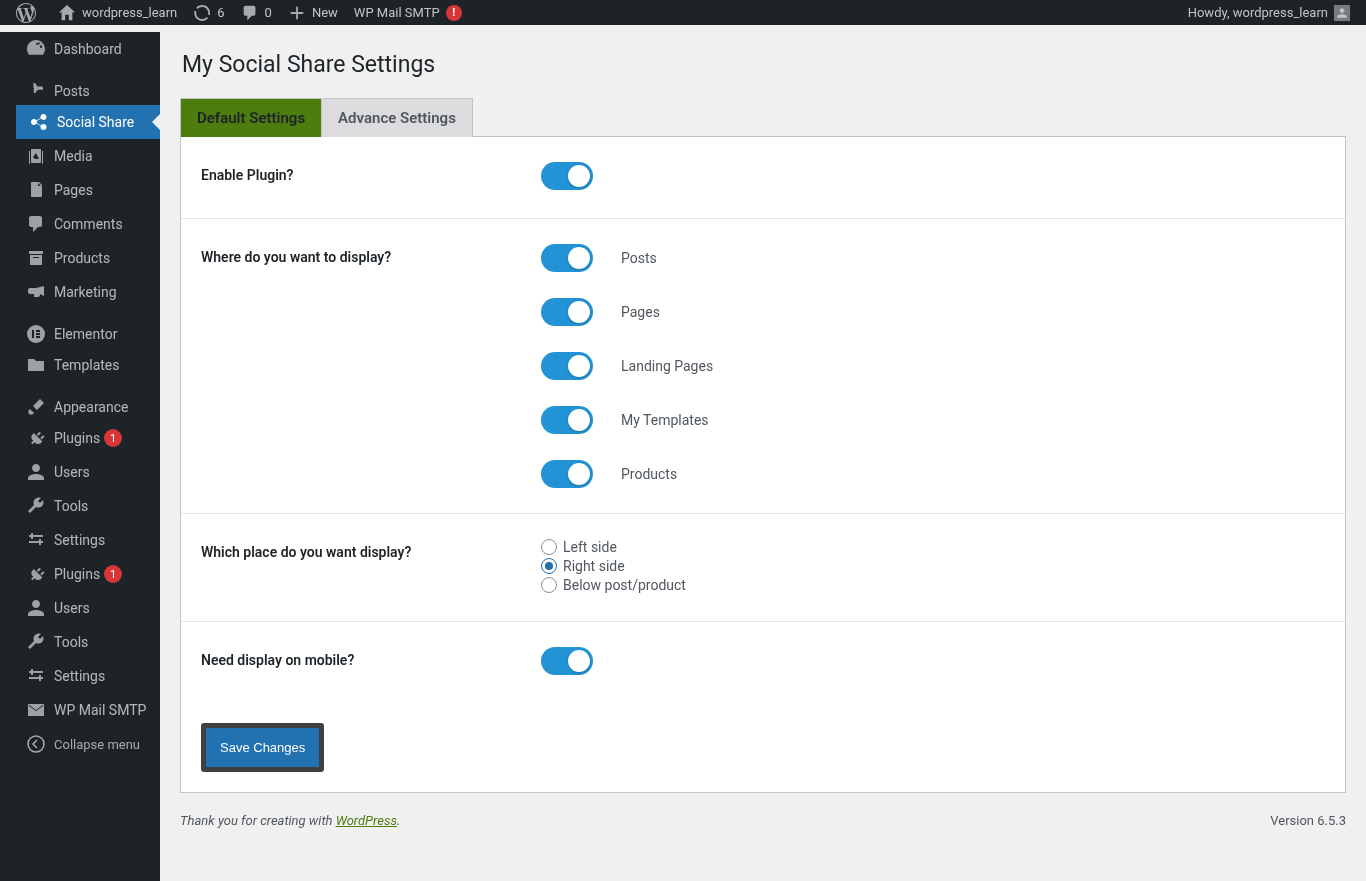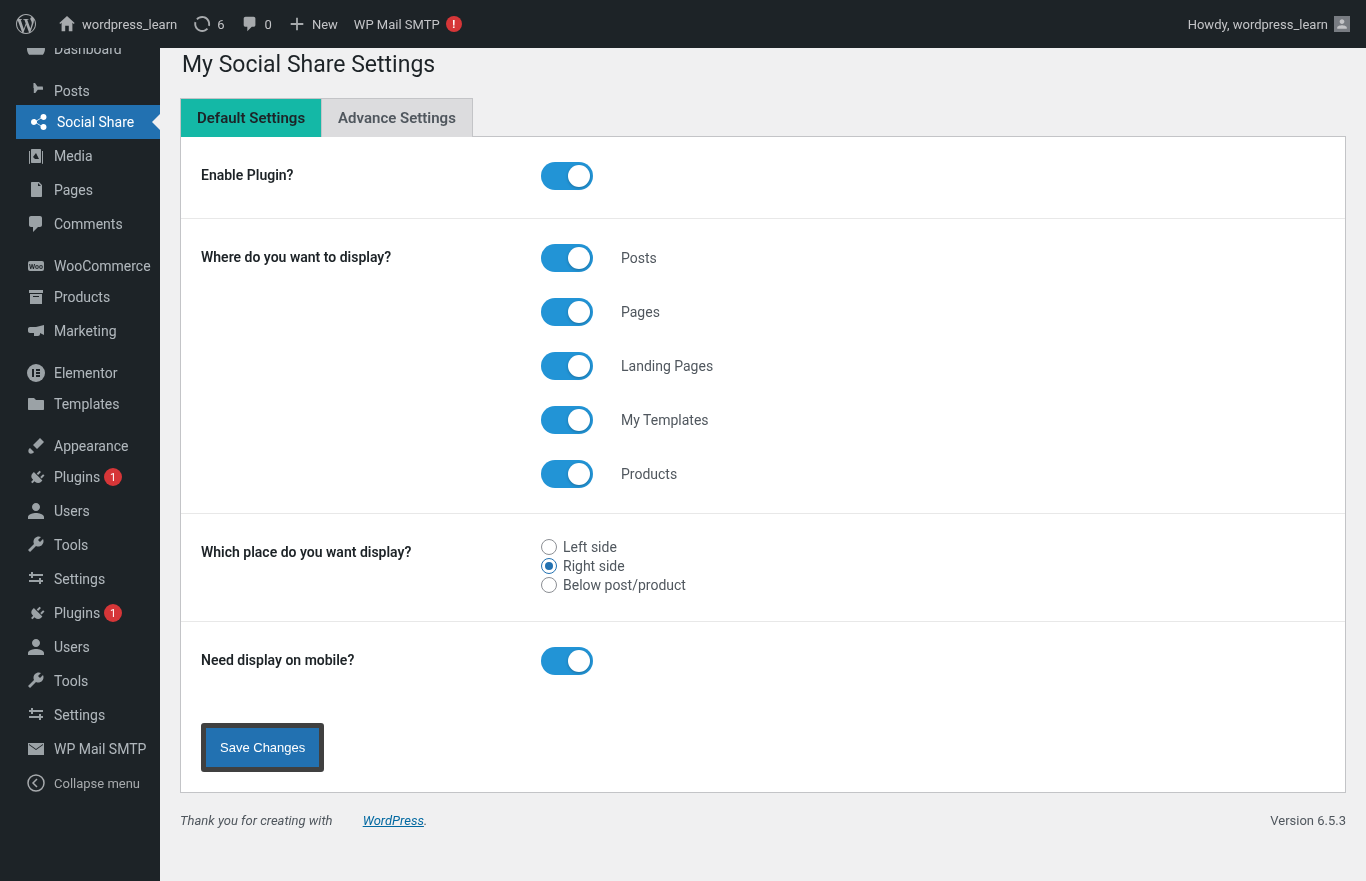--- a/index.html
+++ b/index.html
@@ -11,21 +11,21 @@
   width: 1366px;
   height: 881px;
   overflow: hidden;
   position: relative;
 }
 
 
 .adminbar {
   position: fixed;
   top: 0; left: 0; right: 0;
-  height: 48px;
+  height: 25px;
   background: #1d2327;
   color: #c3c4c7;
   display: flex;
   align-items: center;
   justify-content: space-between;
   padding: 0 8px;
   z-index: 100;
   font-size: 13px;
 }
 .adminbar-left, .adminbar-right { display: flex; align-items: center; height: 100%; }
@@ -122,21 +122,21 @@
   border-bottom: none;
   background: #dcdcde;
   color: #50575e;
   padding: 10px 16px;
   font-size: 15px;
   font-weight: 600;
   cursor: pointer;
   margin-right: 0;
 }
 .tab:not(:first-child) { margin-left: -1px; }
-.tab.active { background: #14b8a6; color: #1d2327; }
+.tab.active { background: #4d7c0f; color: #1d2327; }
 
 .panel {
   border: 1px solid #c3c4c7;
   background: #fff;
   margin-top: -1px;
   padding: 0;
 }
 
 .form-table { width: 100%; border-collapse: collapse; }
 .form-table tr { border-bottom: 1px solid #e8e8e8; }
@@ -198,21 +198,21 @@
 
 .footer {
   padding: 20px 20px 18px 20px;
   font-size: 13px;
   color: #50575e;
   font-style: italic;
   display: flex;
   justify-content: space-between;
   border-top: 0;
 }
-.footer a { color: #0369a1; text-decoration: underline; margin-left: 27px; }
+.footer a { color: #4d7c0f; text-decoration: underline; }
 .footer .version { font-style: normal; color: #50575e; }
 </style>
 </head>
 <body>
 
 <svg width="0" height="0" style="position:absolute">
 <defs>
 <symbol id="i-wp" viewBox="0 0 20 20">
         <path d="M10 0C4.5 0 0 4.5 0 10s4.5 10 10 10 10-4.5 10-10S15.5 0 10 0zM1 10c0-1.3.3-2.5.8-3.6l4.3 11.8C3.1 16.8 1 13.6 1 10zm9 9c-.9 0-1.7-.1-2.5-.4l2.7-7.8 2.8 7.6c0 .1 0 .1.1.1-1 .3-2 .5-3.1.5zm1.2-13.2c.5 0 1-.1 1-.1.5 0 .4-.7-.1-.7 0 0-1.4.1-2.3.1-.8 0-2.2-.1-2.2-.1-.5 0-.5.7-.1.7 0 0 .4.1.9.1l1.3 3.6-1.9 5.6L4.7 5.8c.5 0 1-.1 1-.1.5 0 .4-.7-.1-.7 0 0-1.4.1-2.3.1h-.5C4.4 2.7 7 1 10 1c2.2 0 4.3.8 5.8 2.2h-.1c-.8 0-1.4.7-1.4 1.5 0 .7.4 1.3.8 2 .3.6.7 1.3.7 2.3 0 .7-.3 1.6-.6 2.7l-.8 2.8-3.2-8.7zm6.6-.2c.8 1.3 1.2 2.8 1.2 4.4 0 3.4-1.8 6.3-4.5 7.9l2.7-7.9c.5-1.3.7-2.3.7-3.2 0-.4 0-.8-.1-1.2z"></path>
       </symbol>
@@ -388,28 +388,20 @@
         </span>
         <span>Pages</span>
       </li>
       <li>
         <span class="s-ico">
           <svg width="20" height="20">
             <use href="#i-comment"></use>
           </svg>
         </span>
         <span>Comments</span>
-      </li>
-      <li class="sep">
-        <span class="s-ico">
-          <svg width="20" height="20">
-            <use href="#i-woo"></use>
-          </svg>
-        </span>
-        <span>WooCommerce</span>
       </li>
       <li>
         <span class="s-ico">
           <svg width="20" height="20">
             <use href="#i-archive"></use>
           </svg>
         </span>
         <span>Products</span>
       </li>
       <li>

